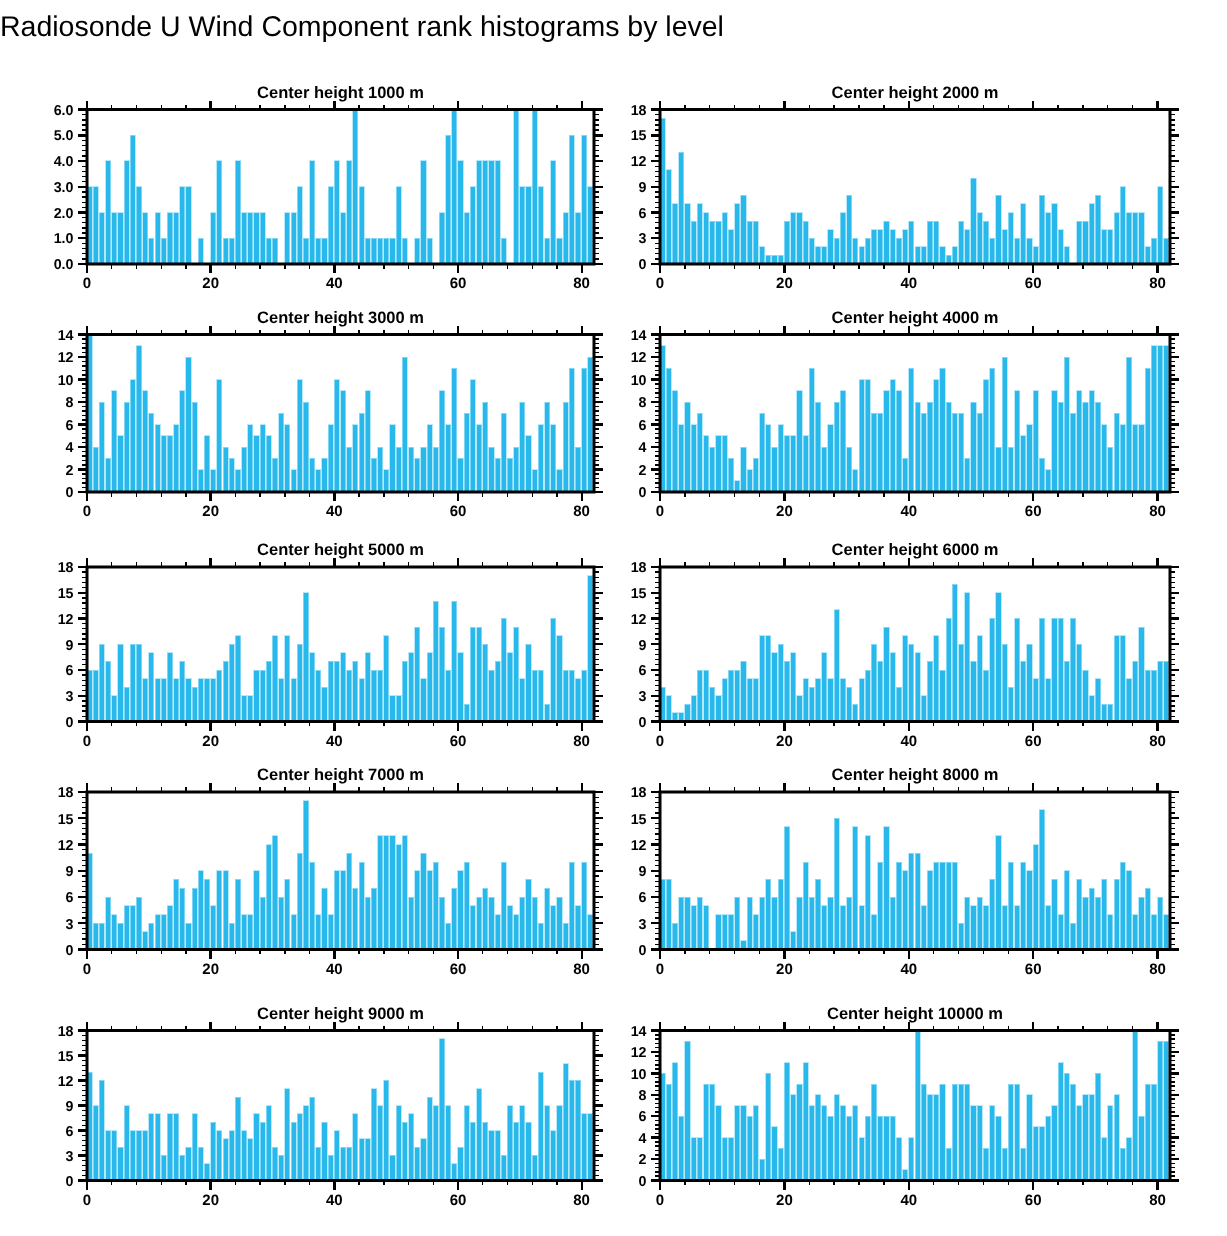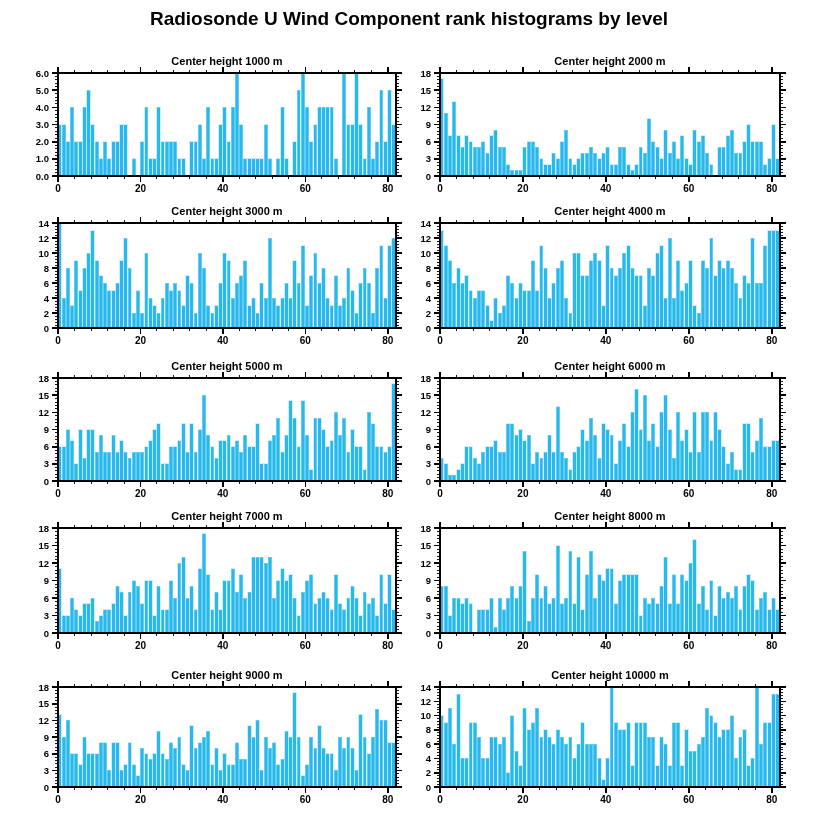--- a/index.html
+++ b/index.html
@@ -6,23 +6,23 @@
   #figure{
     position:relative;
     width:818px;height:824px;
     background:#ffffff;
     font-family:"Liberation Sans",sans-serif;
     overflow:hidden;
   }
   #main-title{
     position:absolute;
     left:0;top:8px;width:818px;
-    text-align:center;
+    text-align:left;
     font-size:19px;
-    font-weight:700;
+    font-weight:400;
     color:#000;
   }
   #plot-svg{position:absolute;left:0;top:0;}
   #plot-svg text{fill:#000;font-family:"Liberation Sans",sans-serif;}
   #plot-svg .ptitle{font-size:11px;font-weight:700;text-anchor:middle;}
   #plot-svg .ylab{font-size:9.5px;font-weight:700;text-anchor:end;}
   #plot-svg .xlab{font-size:10px;font-weight:700;text-anchor:middle;}
 </style>
 </head>
 <body>

